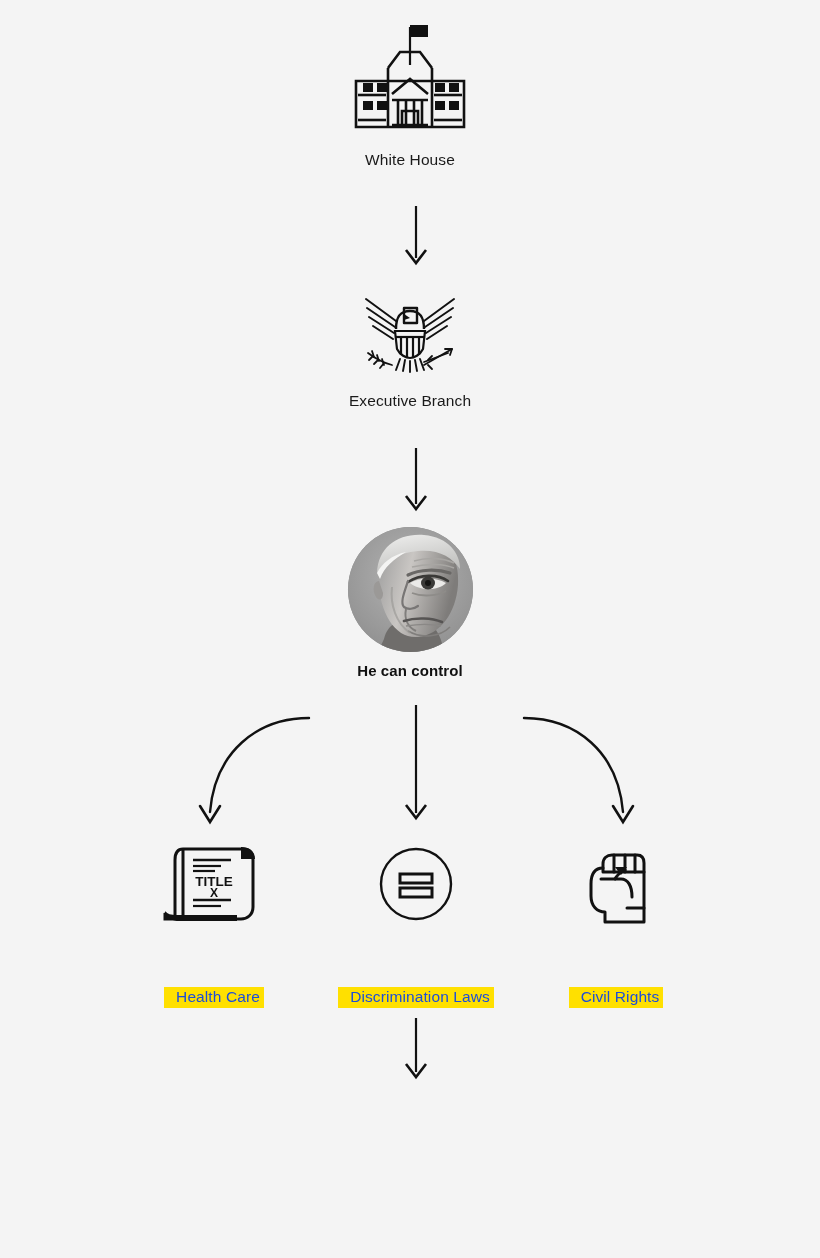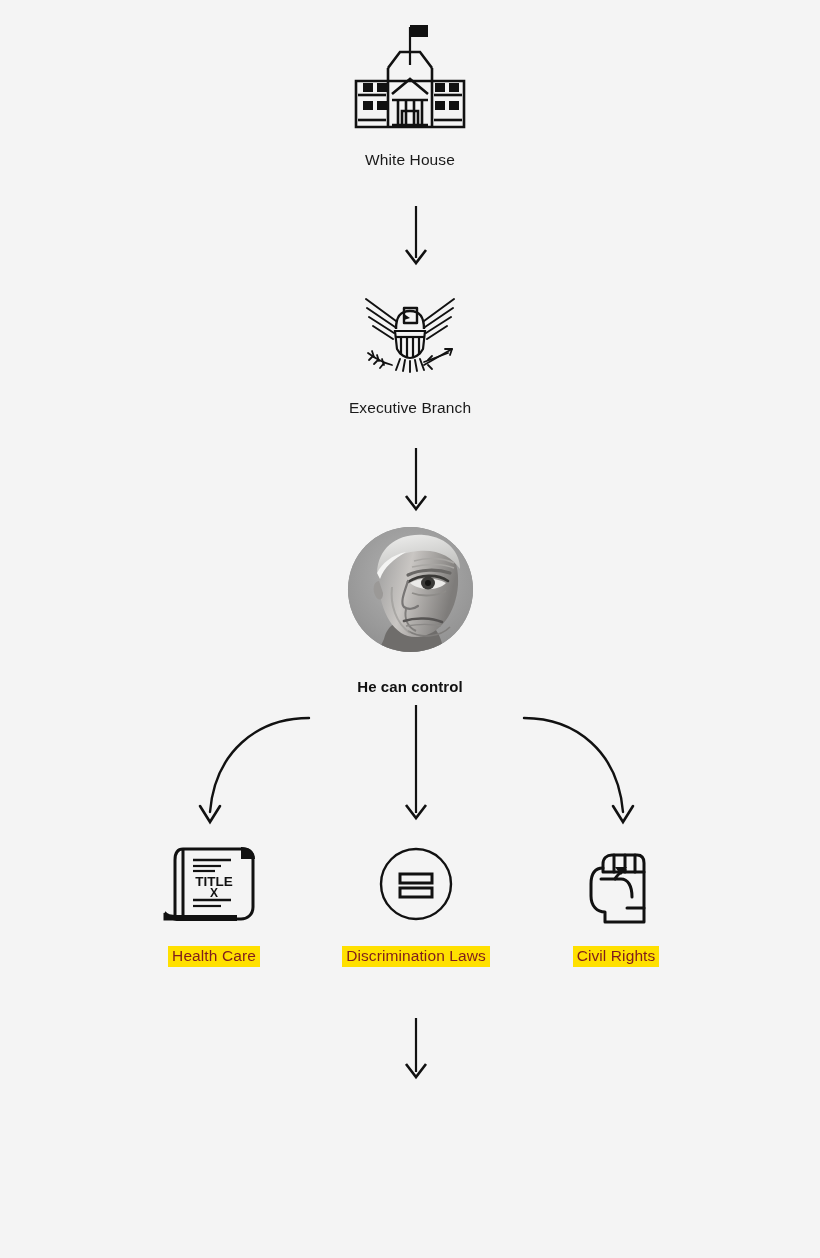--- a/index.html
+++ b/index.html
@@ -38,39 +38,40 @@
 
   .node-label.bold {
     font-weight: bold;
     font-size: 15px;
     color: #111;
   }
 
   .hl {
     display: inline-block;
     background: #ffe000;
-    padding: 1px 4px 2px 4px;
-    color: #7f1d1d;
+    padding: 1px 4px 2px 12px;
+    color: #1d4ed8;
     font-size: 15.5px;
+    margin-top: 41px;
   }
 
   
   #white-house-node { left: 310px; top: 15px; width: 200px; }
   #white-house-node .icon-wrap { height: 122px; }
   #white-house-node .node-label { margin-top: 14px; }
 
   
   #exec-branch-node { left: 310px; top: 288px; width: 200px; }
   #exec-branch-node .icon-wrap { height: 92px; }
-  #exec-branch-node .node-label { margin-top: 19px; text-align: center; }
+  #exec-branch-node .node-label { margin-top: 12px; text-align: center; }
 
   
   #person-node { left: 310px; top: 527px; width: 200px; }
   #person-node .icon-wrap { height: 125px; }
-  #person-node .node-label { margin-top: 26px; }
+  #person-node .node-label { margin-top: 10px; }
 
   .portrait {
     width: 125px;
     height: 125px;
     border-radius: 50%;
     overflow: hidden;
     position: relative;
     background: #8e8e8e;
   }
 

